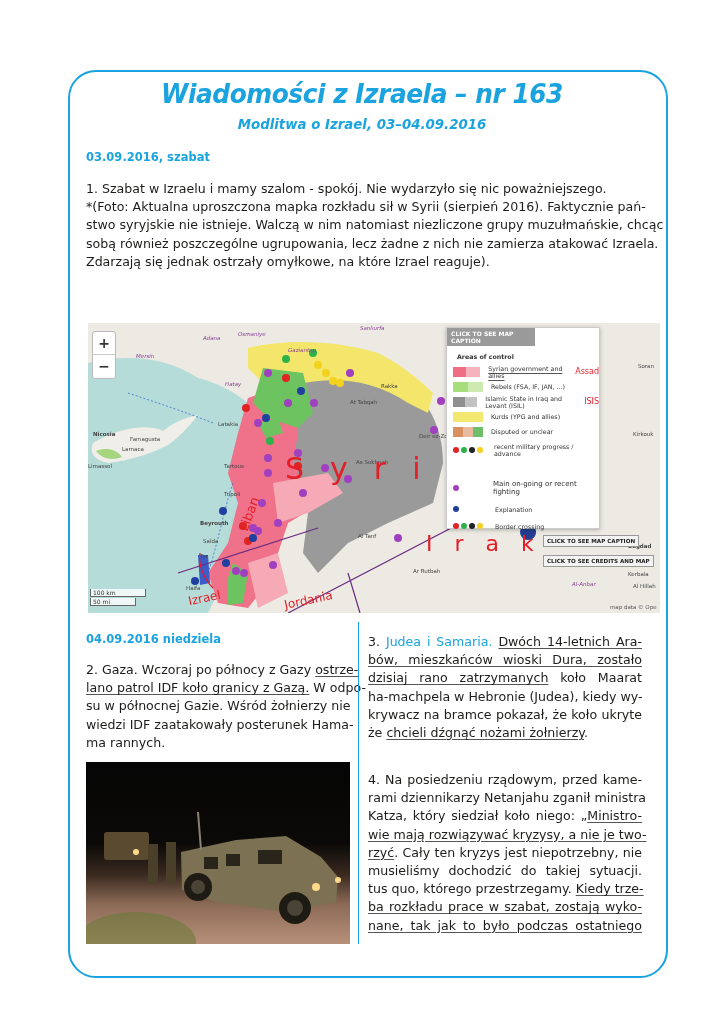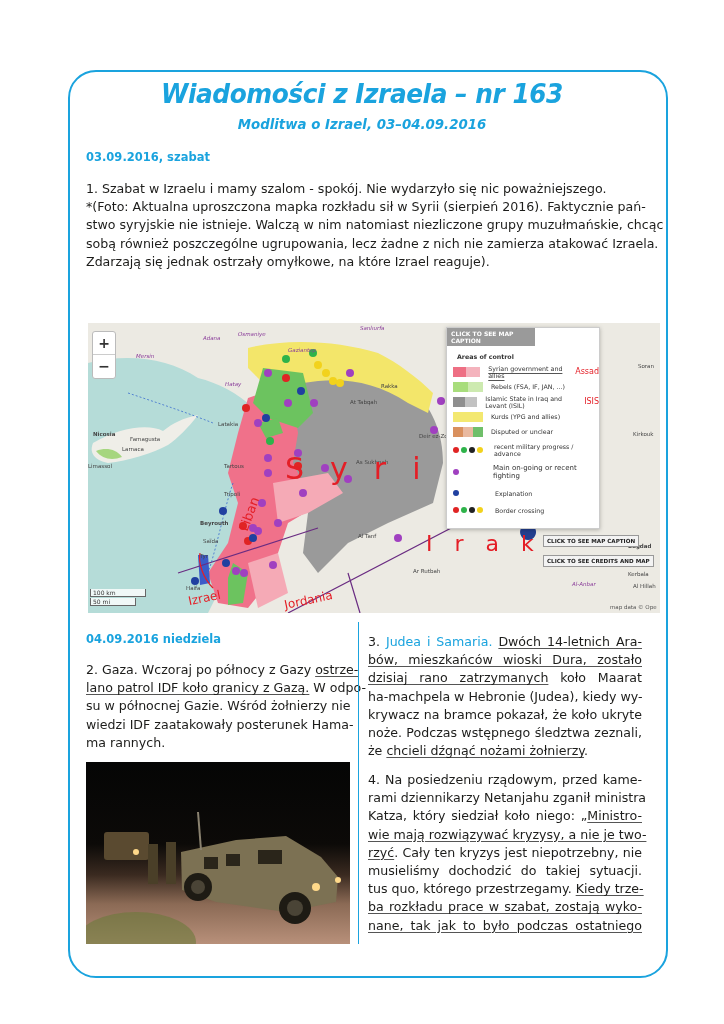--- a/index.html
+++ b/index.html
@@ -227,21 +227,21 @@
     </div>
     <div class="row" style="height:22px;">
       <div class="pins">
         <div class="pin" style="background:#e02424;"></div>
           <div class="pin" style="background:#2eb34a;"></div>
           <div class="pin" style="background:#222;"></div>
           <div class="pin" style="background:#f2d21c;"></div>
       </div>
       <span>recent military progress / advance</span>
     </div>
-    <div class="row" style="height:22px;">
+    <div class="row" style="height:22px;margin-top:16px;">
       <div class="pins">
           <div class="pin" style="background:#a040c0;"></div>
         </div>
       <span style="font-size:7px;">Main on-going or recent fighting</span>
     </div>
     <div class="row" style="height:20px;">
       <div class="pins">
           <div class="pin" style="background:#2040a0;"></div>
         </div>
       <span>Explanation</span>
@@ -273,21 +273,20 @@
 </div>
 
 <div class="divider"></div>
 
 <div class="para" style="left:368px; top:633px; width:274px; font-size:12.6px;">
   <span class="ln just"><span>3. </span><span class="blue">Judea i Samaria.</span> <u>Dwóch 14-letnich Ara-</u></span>
   <span class="ln just"><u>bów, mieszkańców wioski Dura, zostało</u></span>
   <span class="ln just"><u>dzisiaj rano zatrzymanych</u><span> koło Maarat</span></span>
   <span class="ln just">ha-machpela w Hebronie (Judea), kiedy wy-</span>
   <span class="ln just">krywacz na bramce pokazał, że koło ukryte</span>
-  <span class="ln just">noże. Podczas wstępnego śledztwa zeznali,</span>
   <span class="ln"><span>że </span><u>chcieli dźgnąć nożami żołnierzy</u><span>.</span></span>
 </div>
 
 <div class="para" style="left:368px; top:771px; width:274px; font-size:12.6px;">
   <span class="ln just">4. Na posiedzeniu rządowym, przed kame-</span>
   <span class="ln just">rami dziennikarzy Netanjahu zganił ministra</span>
   <span class="ln just"><span>Katza, który siedział koło niego: „</span><u>Ministro-</u></span>
   <span class="ln just"><u>wie mają rozwiązywać kryzysy, a nie je two-</u></span>
   <span class="ln just"><u>rzyć</u><span>. Cały ten kryzys jest niepotrzebny, nie</span></span>
   <span class="ln just">musieliśmy dochodzić do takiej sytuacji.</span>

